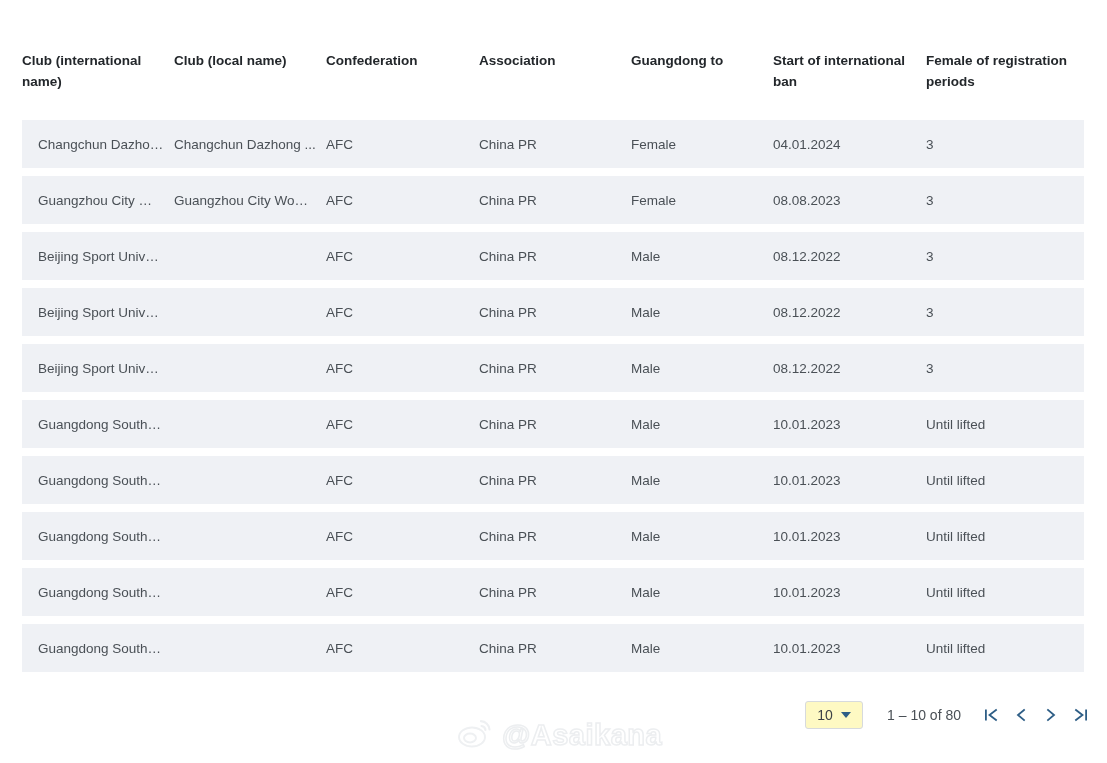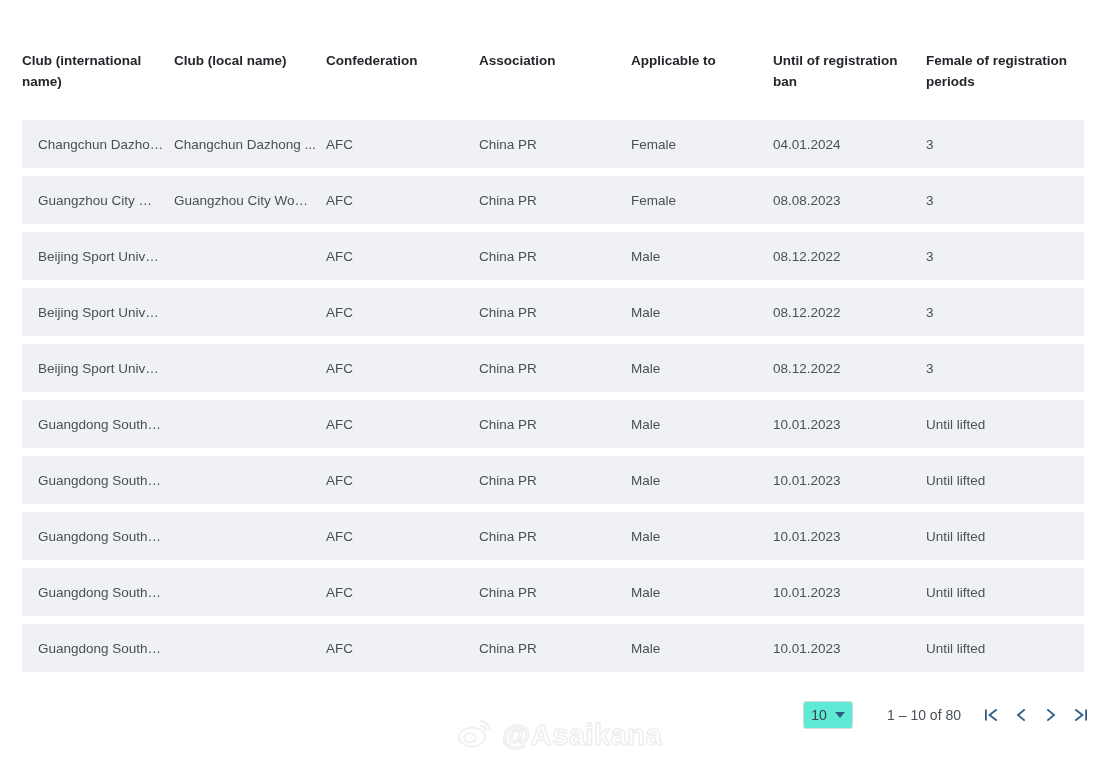--- a/index.html
+++ b/index.html
@@ -80,25 +80,25 @@
   .paginator {
     position: absolute;
     right: 18px;
     top: 698px;
     display: flex;
     align-items: center;
     height: 34px;
   }
 
   .page-size-select {
-    width: 50px;
+    width: 58px;
     height: 28px;
     border: 1px solid #d7dadd;
     border-radius: 3px;
-    background: #5eead4;
+    background: #fef9c3;
     display: flex;
     align-items: center;
     justify-content: center;
     gap: 8px;
     font-size: 14px;
     color: #3c4147;
     cursor: pointer;
     box-sizing: border-box;
   }
 
@@ -106,21 +106,21 @@
     width: 0;
     height: 0;
     border-left: 5px solid transparent;
     border-right: 5px solid transparent;
     border-top: 6px solid #2e5e86;
   }
 
   .range-label {
     font-size: 14px;
     color: #4a5056;
-    margin-left: 34px;
+    margin-left: 24px;
     margin-right: 22px;
     white-space: nowrap;
   }
 
   .nav-buttons {
     display: flex;
     align-items: center;
     gap: 14px;
   }
 
@@ -172,22 +172,22 @@
         <col class="c4">
         <col class="c5">
         <col class="c6">
     </colgroup>
     <thead>
       <tr class="header-row">
         <th class="first-head">Club (international name)</th>
         <th>Club (local name)</th>
         <th>Confederation</th>
         <th>Association</th>
-        <th>Applicable to</th>
-        <th>Until of registration ban</th>
+        <th>Guangdong to</th>
+        <th>Start of international ban</th>
         <th>Female of registration periods</th>
       </tr>
     </thead>
     <tbody id="table-body">
         <tr class="data-row">
           <td class="first-cell">Changchun Dazhong ...</td>
           <td>Changchun Dazhong ...</td>
           <td>AFC</td>
           <td>China PR</td>
           <td>Female</td>

